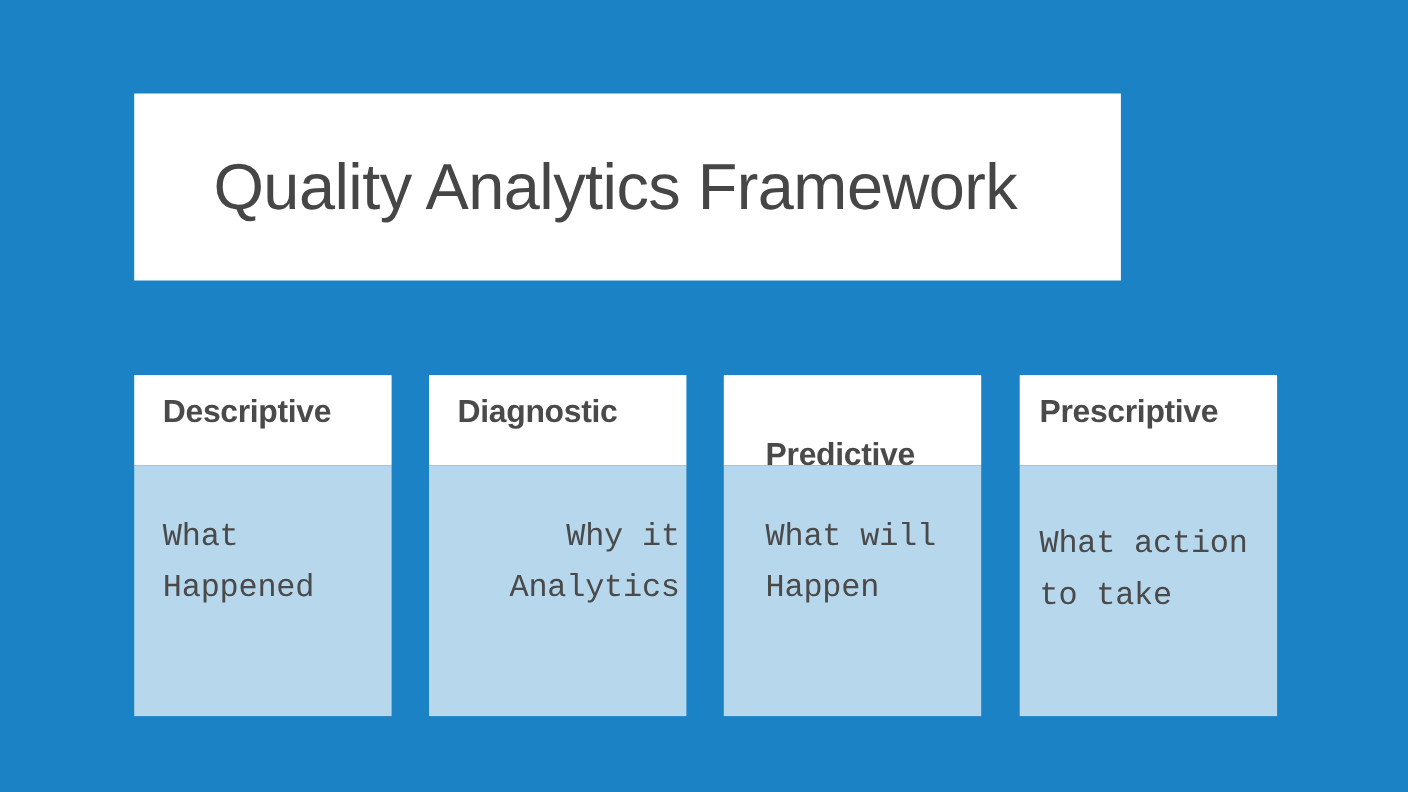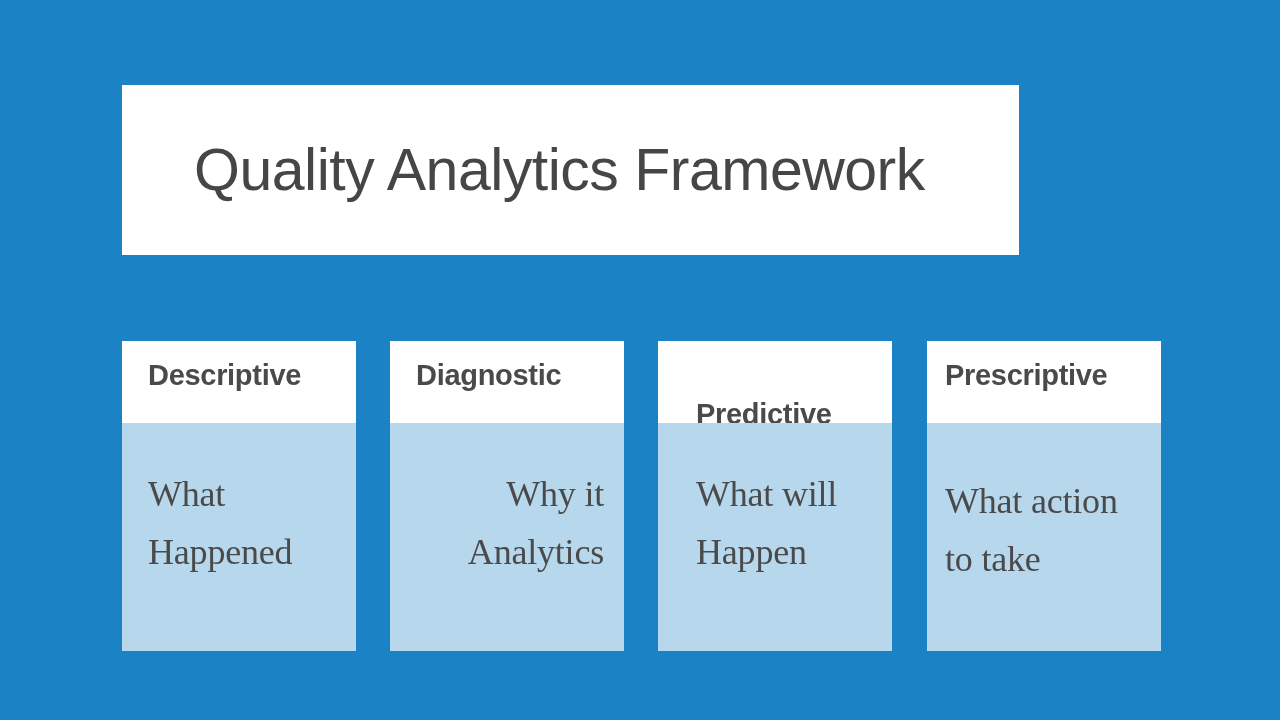--- a/index.html
+++ b/index.html
@@ -92,23 +92,23 @@
     top: 82px;
     width: 100%;
     height: 228px;
     background: #b6d7ec;
     box-sizing: border-box;
   }
   .card-body-text {
     position: absolute;
     left: 26px;
     top: 42px;
-    right: 20px;
-    font-family: Liberation Serif, serif;
-    font-size: 36px;
+    right: 6px;
+    font-family: Liberation Mono, monospace;
+    font-size: 29px;
     font-weight: 300;
     letter-spacing: -0.2px;
     color: #4a4a4a;
     line-height: 1.62;
     white-space: pre-line;
   }
 
   
   .card-3 .card-header-text { left: 38px; top: 22px; margin-top: 35px; }
   .card-3 .card-body-text   { left: 38px; top: 42px; }

